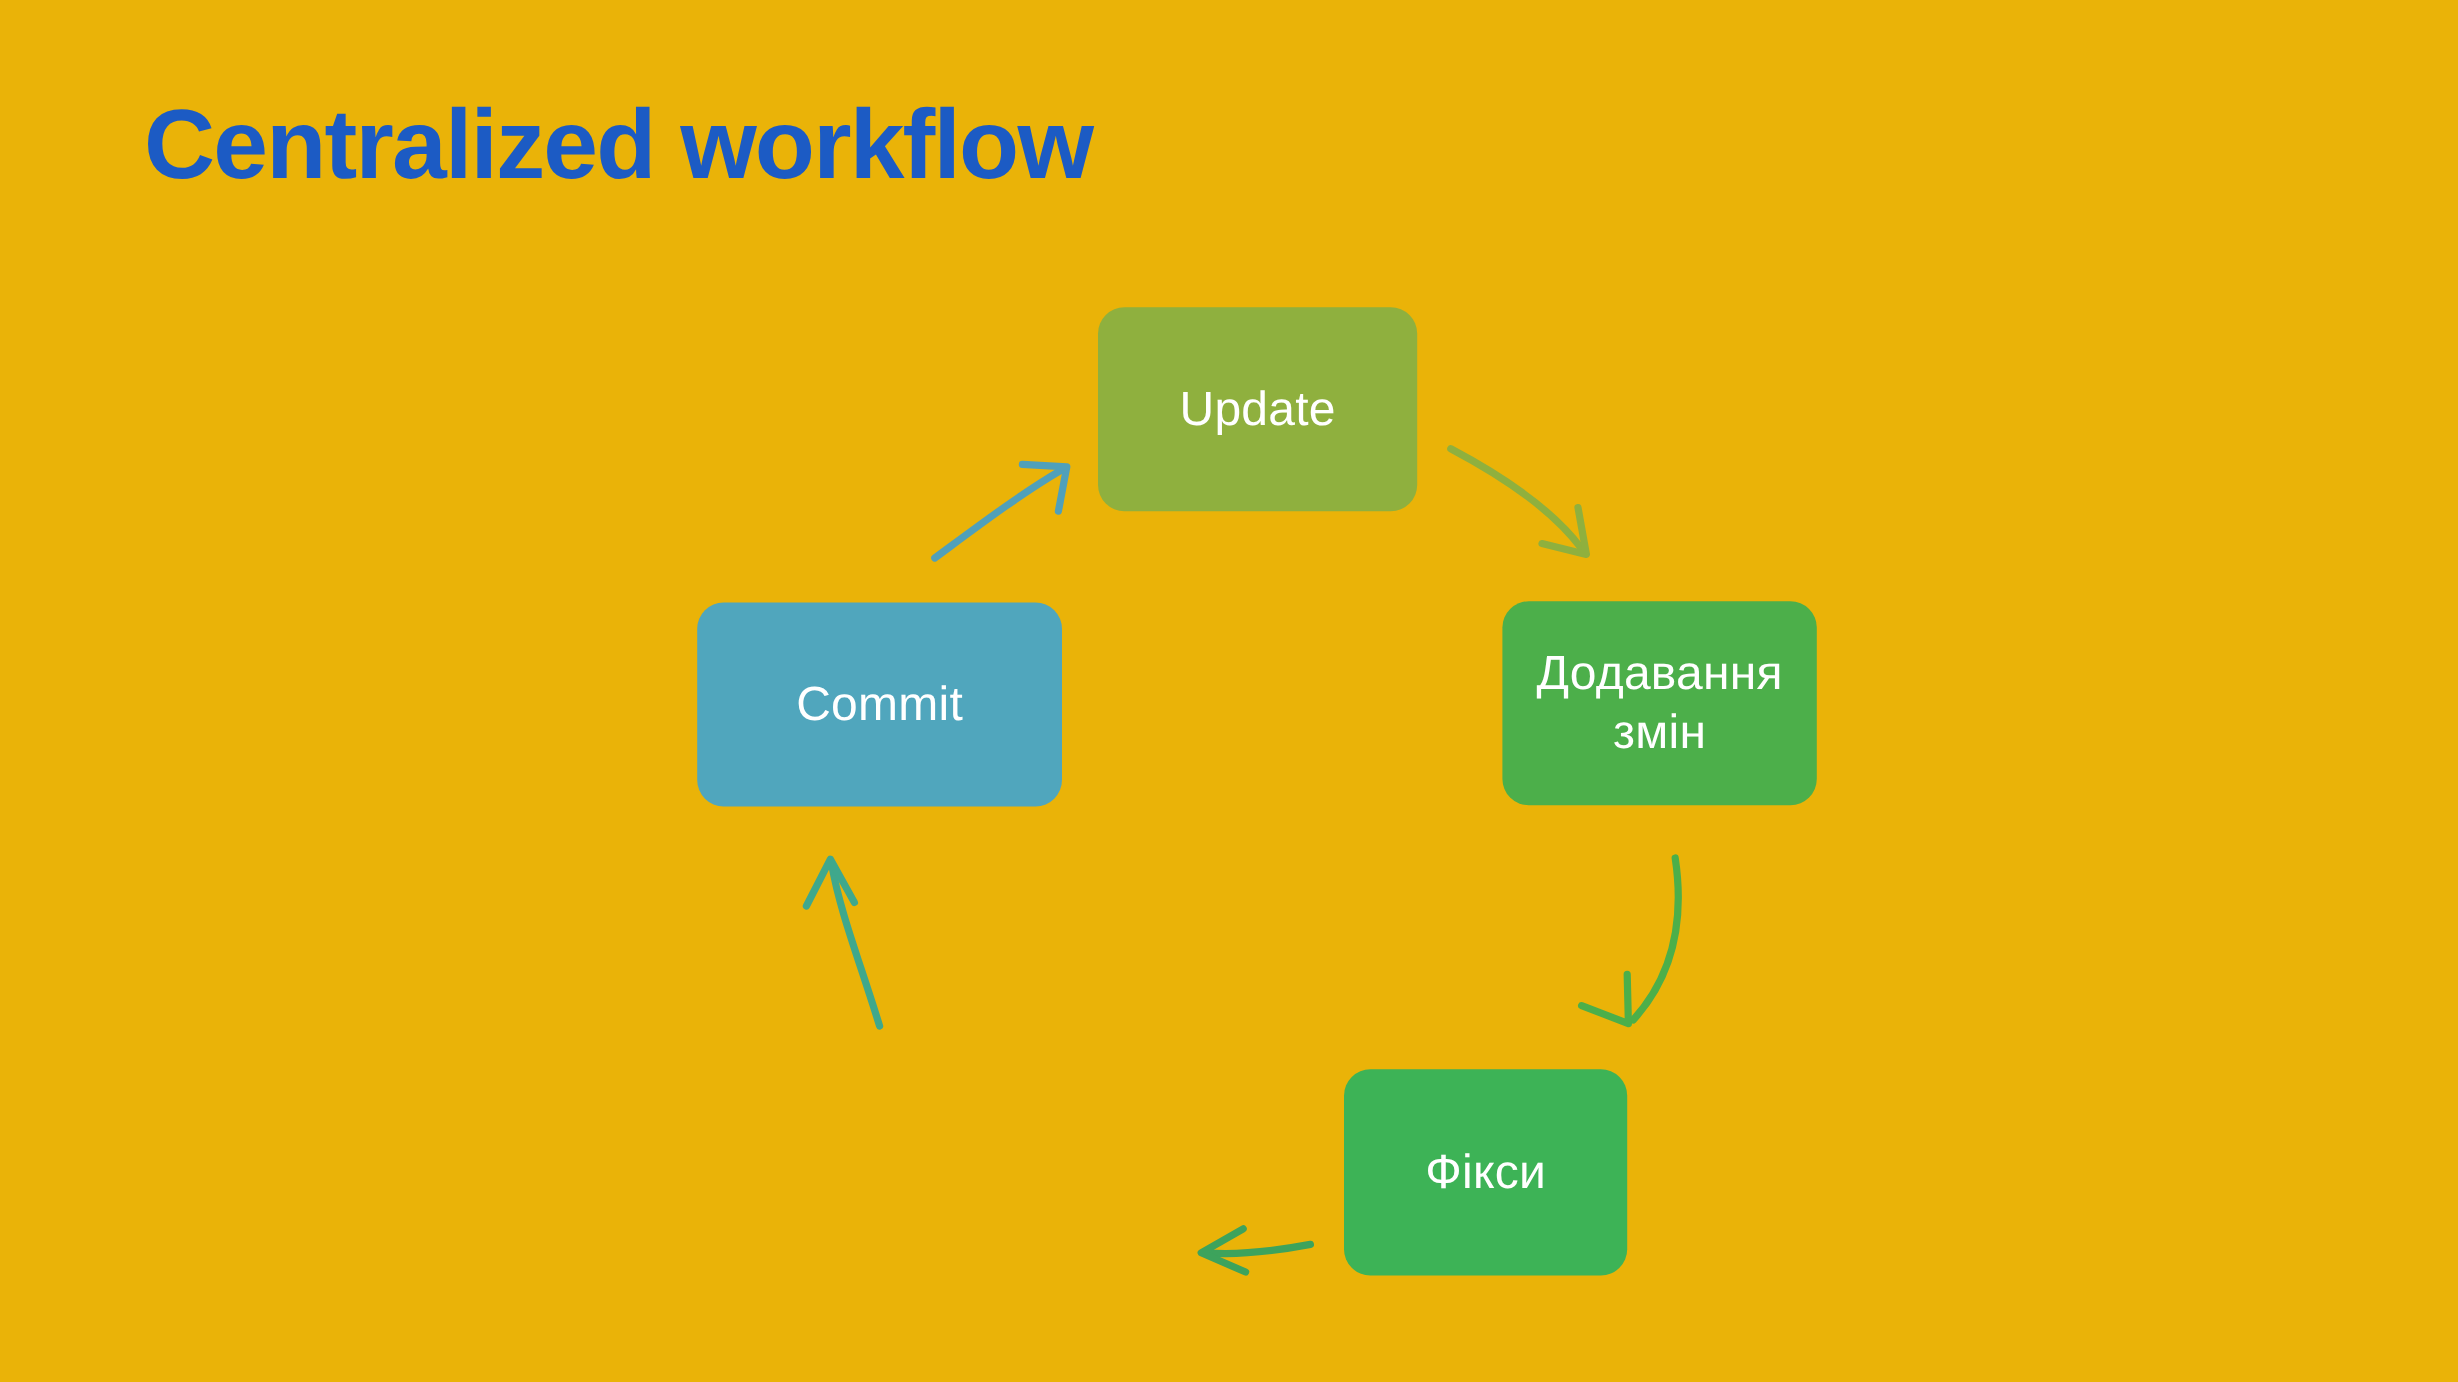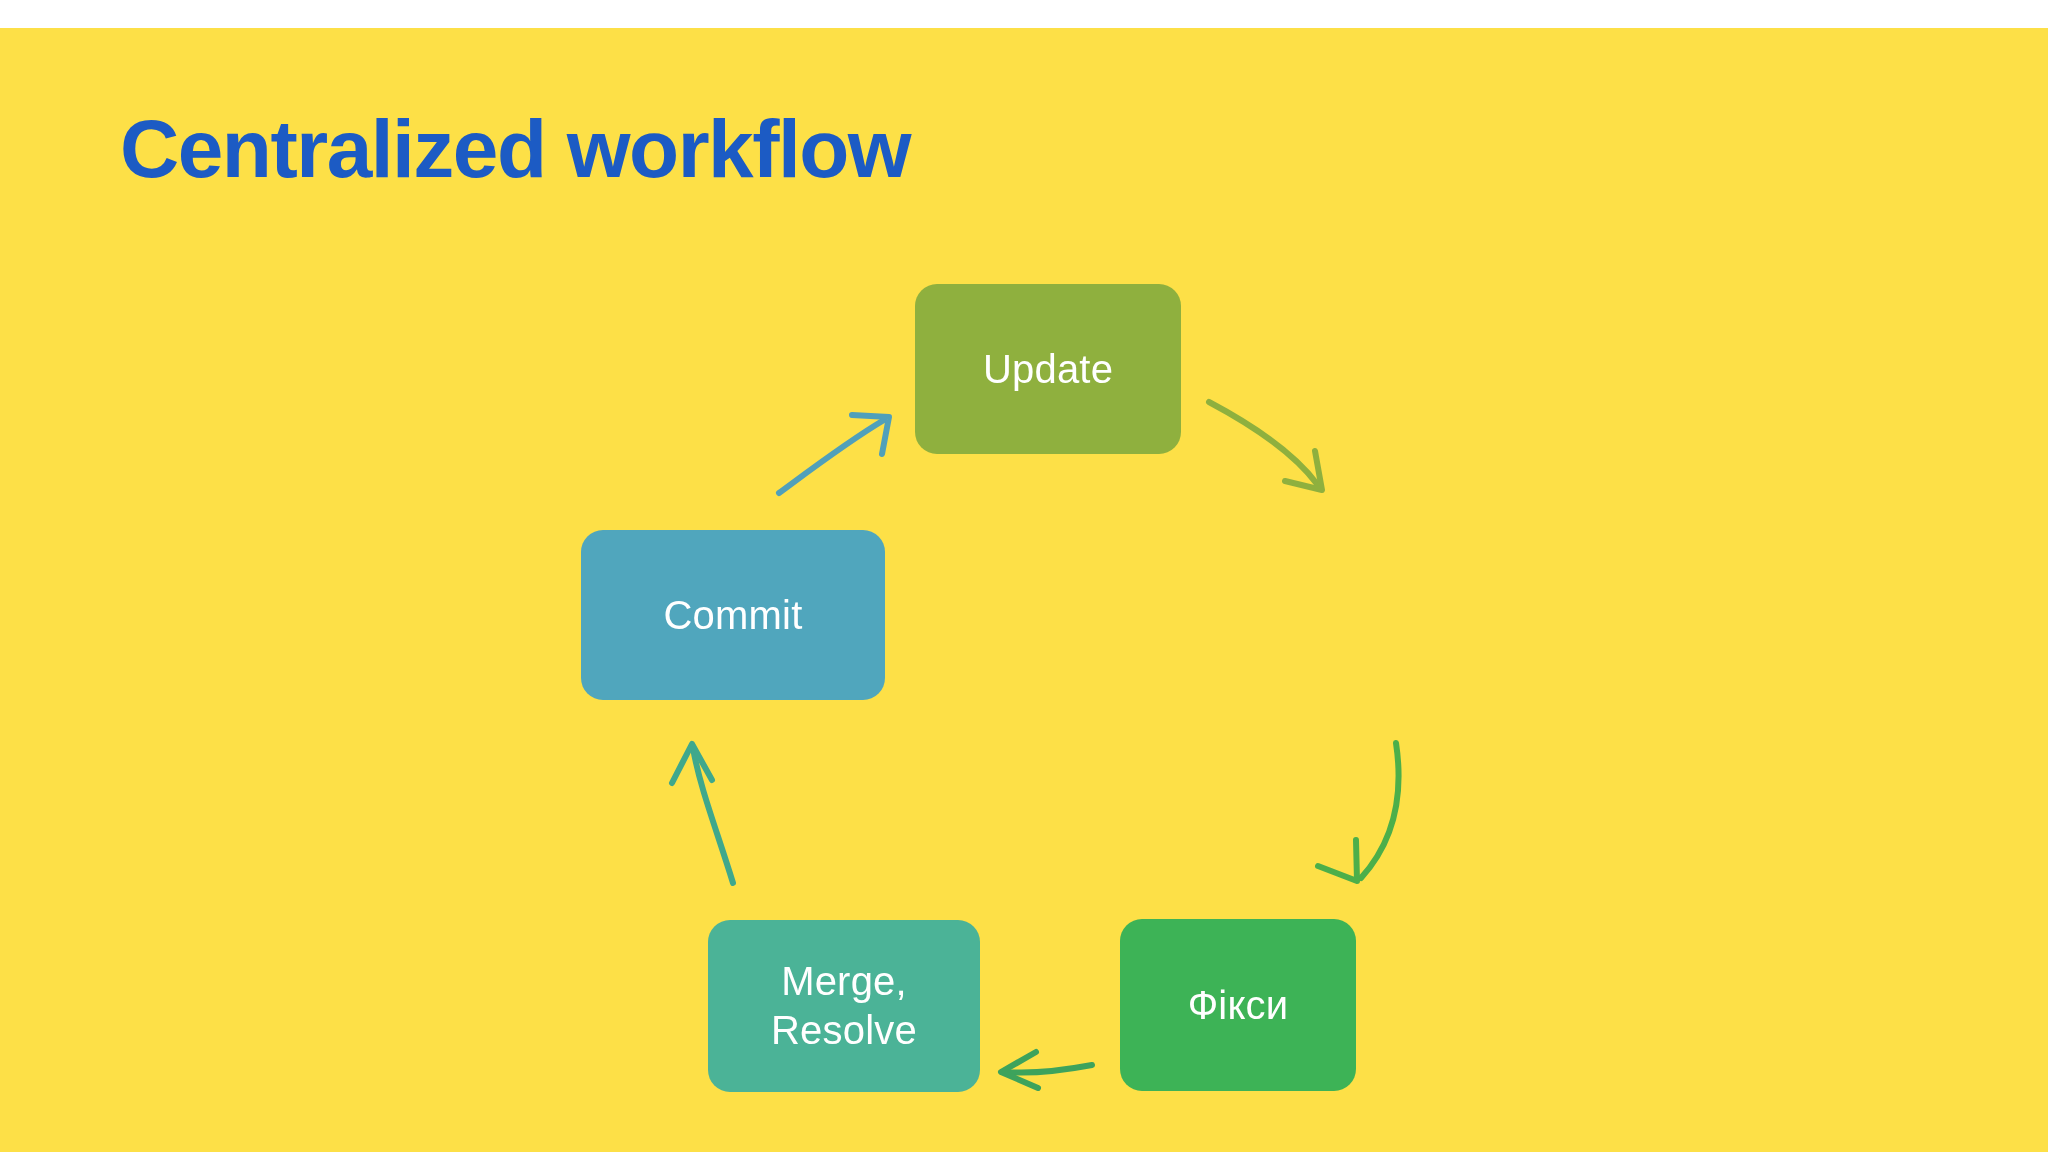--- a/index.html
+++ b/index.html
@@ -11,22 +11,21 @@
     width: 2048px;
     height: 1152px;
     overflow: hidden;
     font-family: "Liberation Sans", sans-serif;
     position: relative;
   }
 
   #slide {
     position: absolute;
     inset: 0;
-    background: #fde047;
-    margin-top: 28px;
+    background: #eab308;
   }
 
   
   #slide-title {
     position: absolute;
     left: 120px;
     top: 78px;
     font-family: "Liberation Sans", sans-serif;
     font-size: 82px;
     font-weight: bold;
@@ -130,30 +129,30 @@
       <g>
         <path d="M 779 465 C 817 437 850 412 884 392" fill="none" stroke="#50a0ba" stroke-width="6" stroke-linecap="round"></path>
         <path d="M 852 387 L 889 389 L 882 426" fill="none" stroke="#50a0ba" stroke-width="6" stroke-linecap="round" stroke-linejoin="round"></path>
       </g>
     </svg>
 
     <div class="node" id="node-update">
       <span class="node-label">Update</span>
     </div>
 
+    <div class="node" id="node-add-changes">
+      <span class="node-label">
+        <span>Додавання</span><br>
+        <span>змін</span>
+      </span>
+    </div>
 
     <div class="node" id="node-fixes">
       <span class="node-label">Фікси</span>
     </div>
 
-    <div class="node" id="node-merge-resolve">
-      <span class="node-label">
-        <span>Merge,</span><br>
-        <span>Resolve</span>
-      </span>
-    </div>
 
     <div class="node" id="node-commit">
       <span class="node-label">Commit</span>
     </div>
 
   </div>
 </div>
 
 </body></html>

